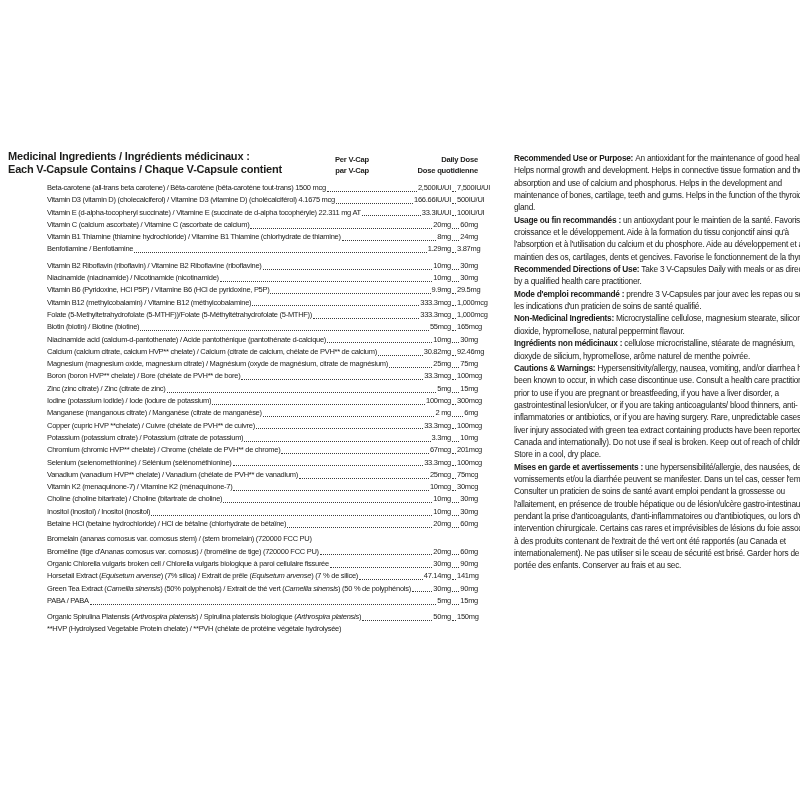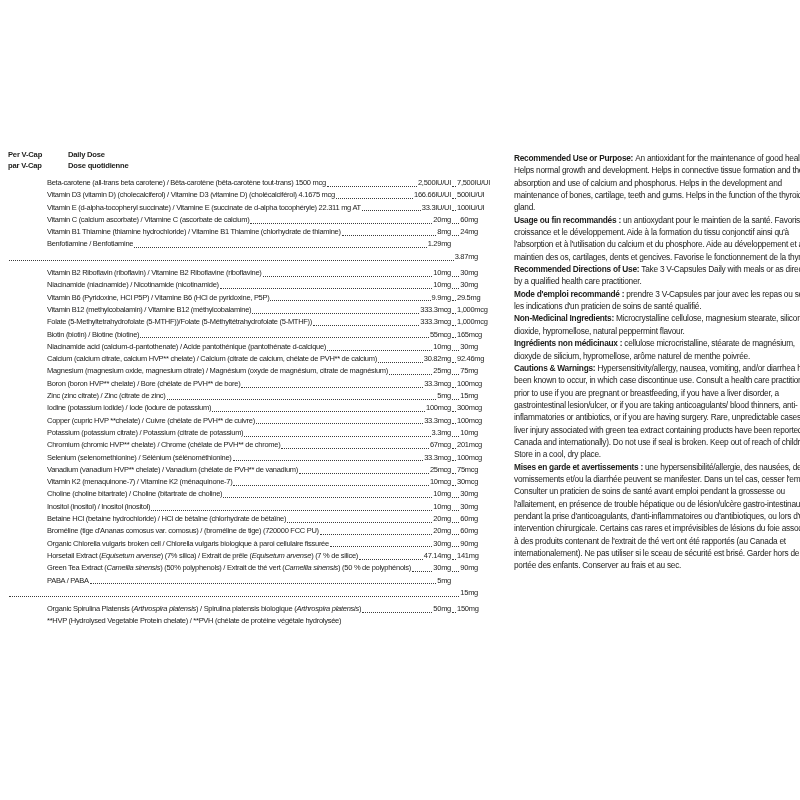--- a/index.html
+++ b/index.html
@@ -3,47 +3,51 @@
 <meta charset="utf-8">
 <style>
   html,body{margin:0;padding:0;background:#ffffff;}
   body{width:800px;height:800px;overflow:hidden;font-family:"Liberation Sans",sans-serif;color:#1d1d1b;}
   .sheet{position:relative;width:800px;height:800px;background:#ffffff;}
 
   
   .left-panel{position:absolute;left:8px;top:150px;width:470px;}
   .table-header{display:flex;align-items:flex-end;margin-bottom:6px;}
   .titles{flex:1;font-weight:bold;font-size:11px;line-height:13px;letter-spacing:-0.2px;white-space:nowrap;}
-  .colhead{font-weight:bold;font-size:7.6px;line-height:10.5px;text-align:left;letter-spacing:-0.2px;white-space:nowrap;}
+  .colhead{font-weight:bold;font-size:7.6px;line-height:10.5px;text-align:right;letter-spacing:-0.2px;white-space:nowrap;}
   .colhead.per{width:60px;}
-  .colhead.daily{width:66px;}
+  .colhead.daily{width:66px;margin-left:43px;}
 
   .rows{width:470px;}
   .row{display:flex;font-size:7.5px;line-height:12.3px;letter-spacing:-0.28px;}
   .colA{width:404px;display:flex;min-width:0;padding-left:39px;}
   .colB{flex:1;display:flex;min-width:0;}
   .nm{white-space:nowrap;}
   .dots{flex:1;border-bottom:1px dotted #3c3c3c;margin:0 1px 2.5px 1px;min-width:4px;}
   .val{white-space:nowrap;}
   .row.noval .colA{width:auto;flex:1;}
-  .row.gap-after{margin-bottom:4px;flex-direction:column;}
+  .row.gap-after{margin-bottom:4px;}
   .row.gap-before{margin-top:3px;}
 
   
   .right-panel{position:absolute;left:514px;top:152px;width:306px;font-size:8.3px;line-height:12.35px;letter-spacing:-0.25px;}
   .right-panel p{margin:0;}
   .right-panel b{font-weight:bold;}
 </style>
 </head>
 <body>
 
 <div class="sheet">
 
   <div class="left-panel">
     <div class="table-header">
+      <div class="titles">
+        <div>Medicinal Ingredients / Ingrédients médicinaux :</div>
+        <div>Each V-Capsule Contains / Chaque V-Capsule contient</div>
+      </div>
       <div class="colhead per">
         <div>Per V-Cap</div>
         <div>par V-Cap</div>
       </div>
       <div class="colhead daily">
         <div>Daily Dose</div>
         <div>Dose quotidienne</div>
       </div>
     </div>
     <div class="rows">
@@ -240,20 +244,31 @@
             <span class="dots"></span>
             <span class="val">100mcg</span>
           </span>
           <span class="colB">
             <span class="dots"></span>
             <span class="val">300mcg</span>
           </span>
         </div>
         <div class="row">
           <span class="colA">
+            <span class="nm"><span>Manganese (manganous citrate) / Manganèse (citrate de manganèse)</span></span>
+            <span class="dots"></span>
+            <span class="val">2 mg</span>
+          </span>
+          <span class="colB">
+            <span class="dots"></span>
+            <span class="val">6mg</span>
+          </span>
+        </div>
+        <div class="row">
+          <span class="colA">
             <span class="nm"><span>Copper (cupric HVP **chelate) / Cuivre (chélate de PVH** de cuivre)</span></span>
             <span class="dots"></span>
             <span class="val">33.3mcg</span>
           </span>
           <span class="colB">
             <span class="dots"></span>
             <span class="val">100mcg</span>
           </span>
         </div>
         <div class="row">
@@ -335,20 +350,25 @@
         </div>
         <div class="row">
           <span class="colA">
             <span class="nm"><span>Betaine HCl (betaine hydrochloride) / HCl de bétaïne (chlorhydrate de bétaïne)</span></span>
             <span class="dots"></span>
             <span class="val">20mg</span>
           </span>
           <span class="colB">
             <span class="dots"></span>
             <span class="val">60mg</span>
+          </span>
+        </div>
+        <div class="row noval gap-before">
+          <span class="colA">
+            <span class="nm"><span>Bromelain (ananas comosus var. comosus stem) / (stem bromelain) (720000 FCC PU)</span></span>
           </span>
         </div>
         <div class="row">
           <span class="colA">
             <span class="nm"><span>Broméline (tige d'Ananas comosus var. comosus) / (broméline de tige) (720000 FCC PU)</span></span>
             <span class="dots"></span>
             <span class="val">20mg</span>
           </span>
           <span class="colB">
             <span class="dots"></span>

